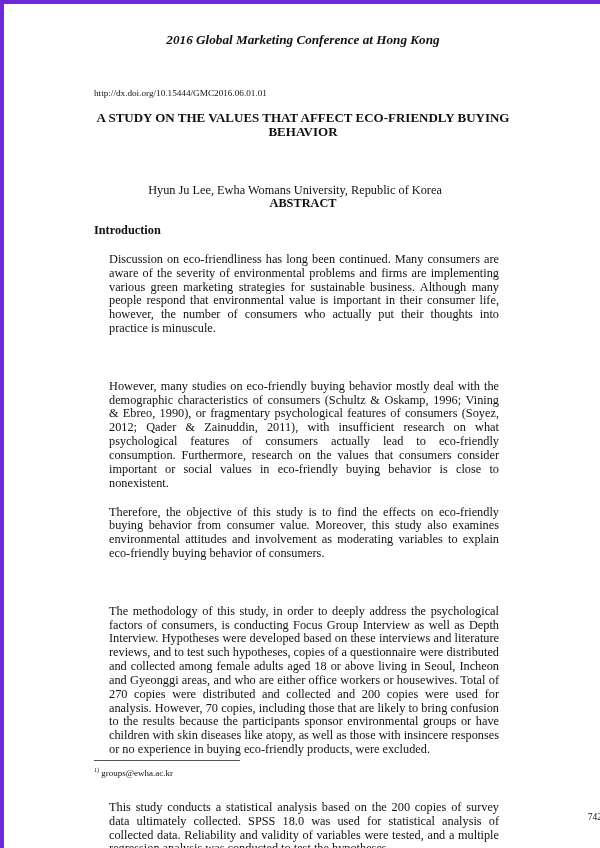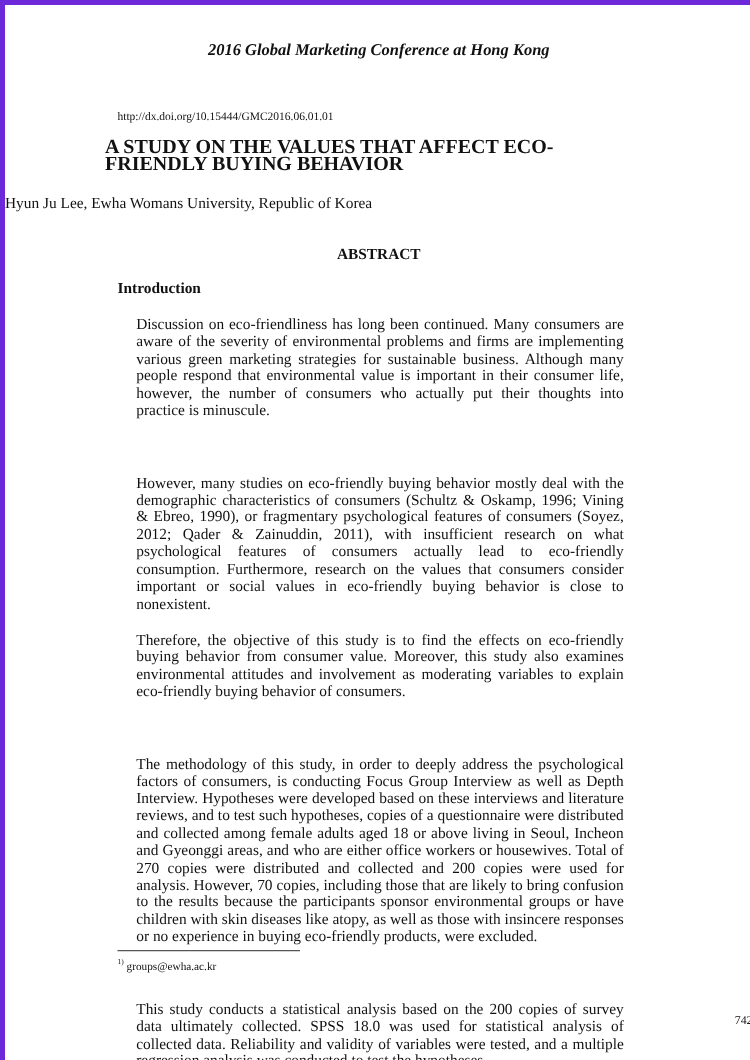--- a/index.html
+++ b/index.html
@@ -18,25 +18,25 @@
     font-size: 13.2px; font-weight: bold; font-style: italic;
   }
   .proc-line {
     position: absolute; left: 90px;
     font-size: 9.2px; line-height: 11px;
   }
   .proc1 { top: 73px; }
   .proc2 { top: 84px; }
   .title {
     position: absolute; top: 107px; left: 80px; right: 80px;
-    text-align: left; font-weight: bold; font-size: 16px; line-height: 14px;
+    text-align: center; font-weight: bold; font-size: 13px; line-height: 14px;
   }
   .author {
-    position: absolute; left: 0; right: 16px; 
-    font-size: 12.3px; line-height: 15px;
+    position: absolute; left: 0; right: 16px; text-align: center;
+    font-size: 12.3px; line-height: 15px; margin-top: 28px;
   }
   .author1 { top: 151px; }
   .author2 { top: 166px; }
   sup { font-size: 7px; vertical-align: top; position: relative; top: -2px; }
   .abstract-heading {
     position: absolute; top: 192px; left: 0; right: 0; text-align: center;
     font-weight: bold; font-size: 12.3px;
   }
   .body {
     position: absolute; left: 90px; width: 420px;

